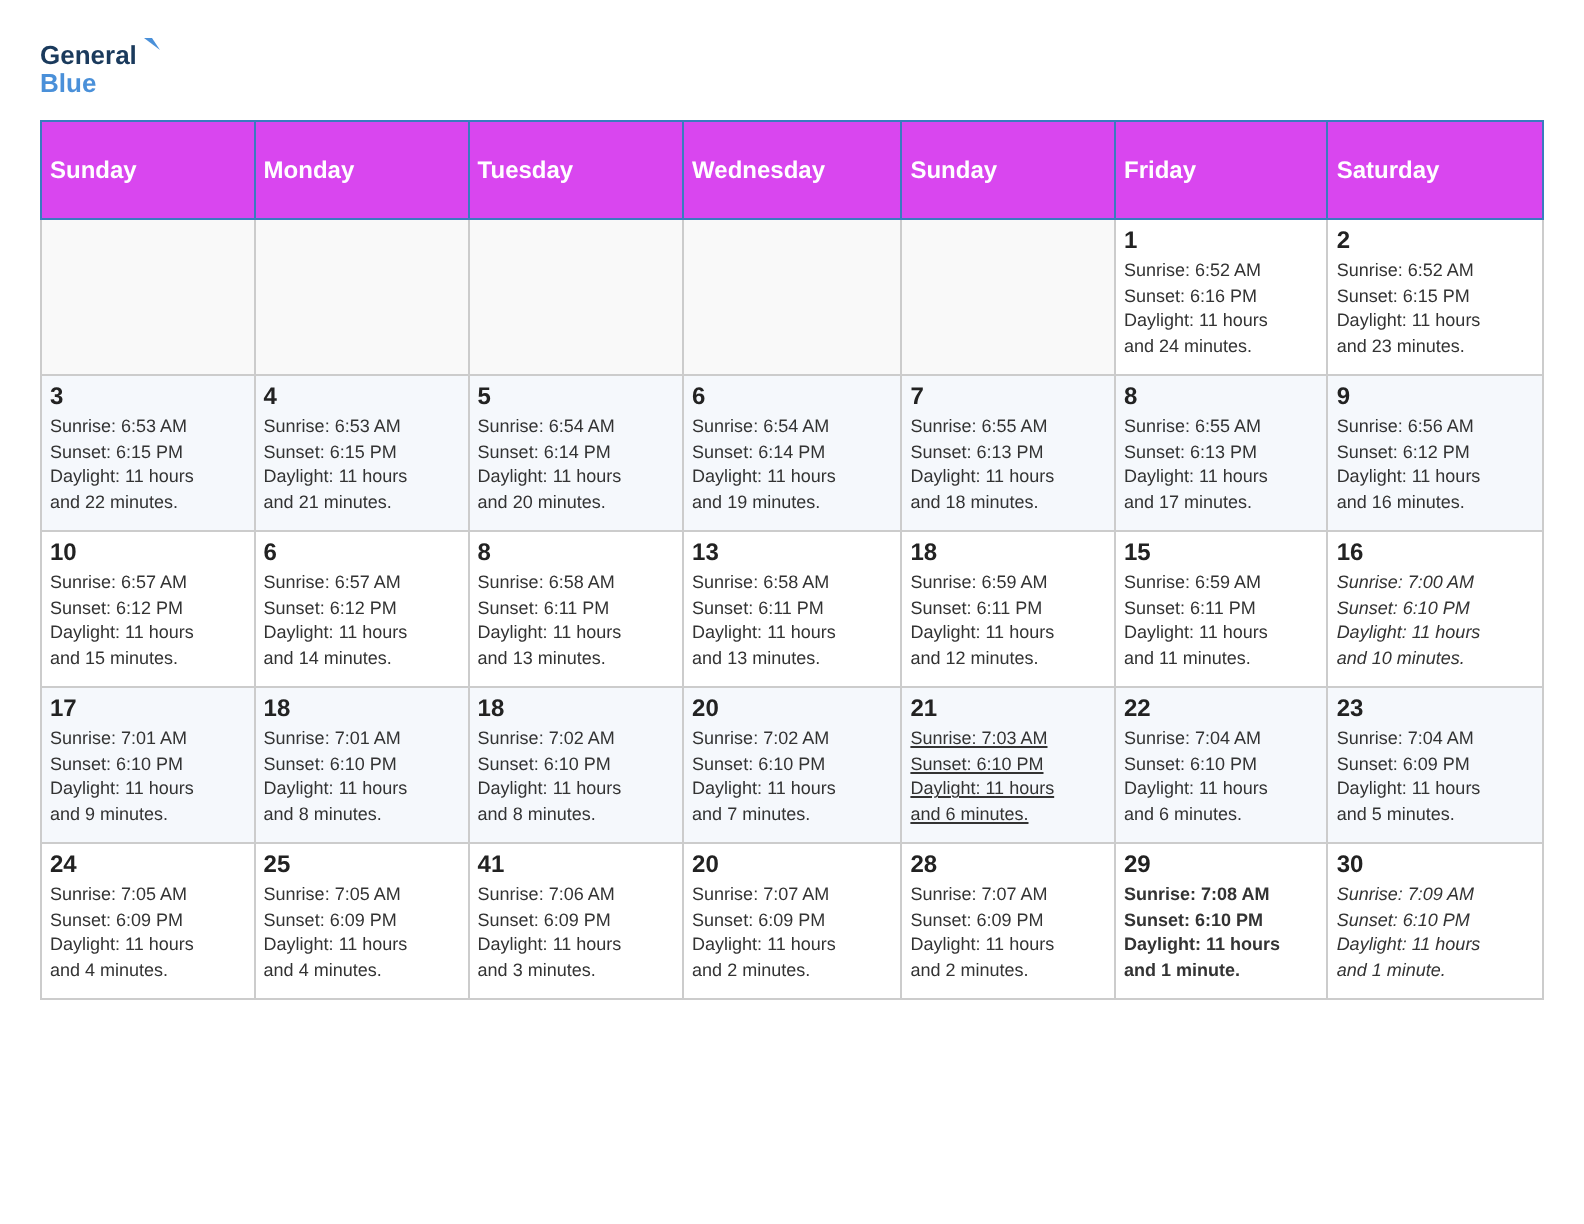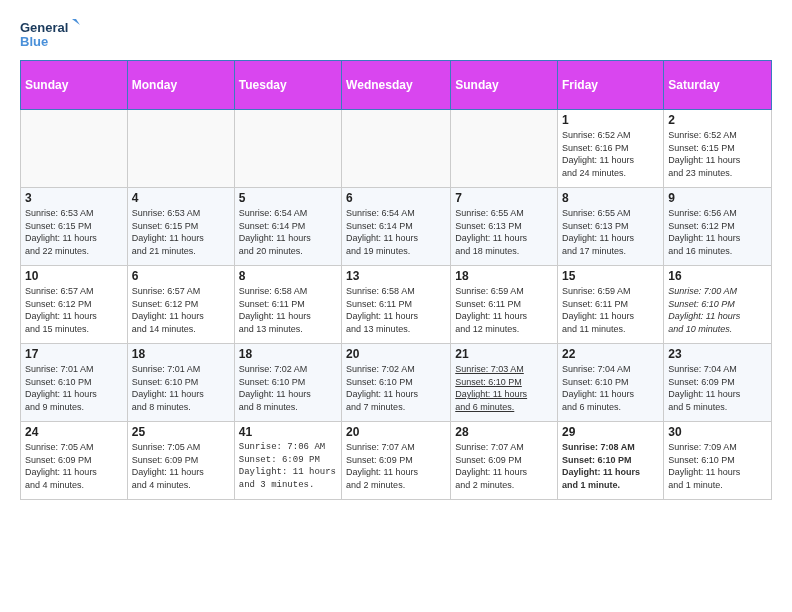--- a/index.html
+++ b/index.html
@@ -300,21 +300,21 @@
           </td>
           <td>
             <span class="day-num">25</span>
             <div class="day-info" style="white-space: pre-line;">Sunrise: 7:05 AM
 Sunset: 6:09 PM
 Daylight: 11 hours
 and 4 minutes.</div>
           </td>
           <td>
             <span class="day-num">41</span>
-            <div class="day-info" style="white-space: pre-line; font-family: Liberation Mono, monospace;">Sunrise: 7:06 AM
+            <div class="day-info" style="white-space: pre-line;">Sunrise: 7:06 AM
 Sunset: 6:09 PM
 Daylight: 11 hours
 and 3 minutes.</div>
           </td>
           <td>
             <span class="day-num">20</span>
             <div class="day-info" style="white-space: pre-line;">Sunrise: 7:07 AM
 Sunset: 6:09 PM
 Daylight: 11 hours
 and 2 minutes.</div>
@@ -328,21 +328,21 @@
           </td>
           <td>
             <span class="day-num">29</span>
             <div class="day-info" style="white-space: pre-line; font-weight: bold;">Sunrise: 7:08 AM
 Sunset: 6:10 PM
 Daylight: 11 hours
 and 1 minute.</div>
           </td>
           <td>
             <span class="day-num">30</span>
-            <div class="day-info" style="white-space: pre-line;">Sunrise: 7:09 AM
+            <div class="day-info" style="white-space: pre-line; font-style: italic;">Sunrise: 7:09 AM
 Sunset: 6:10 PM
 Daylight: 11 hours
 and 1 minute.</div>
           </td>
         </tr>
       </tbody>
   </table>
 </div>
 
 </body></html>

